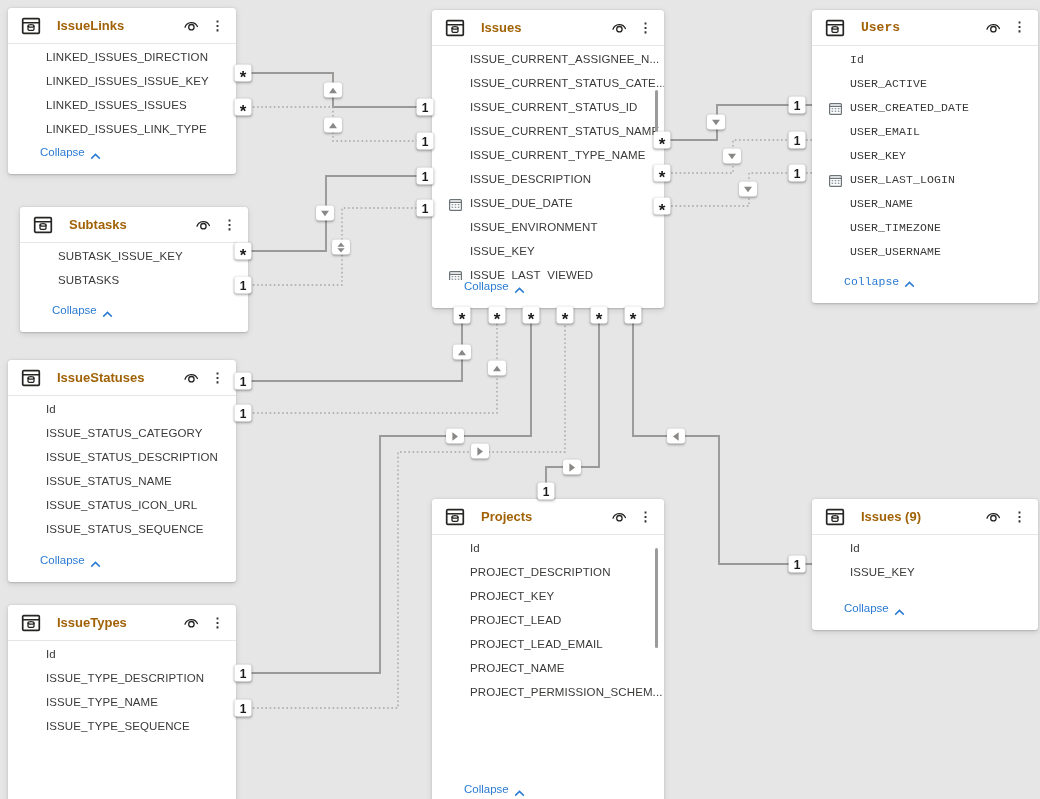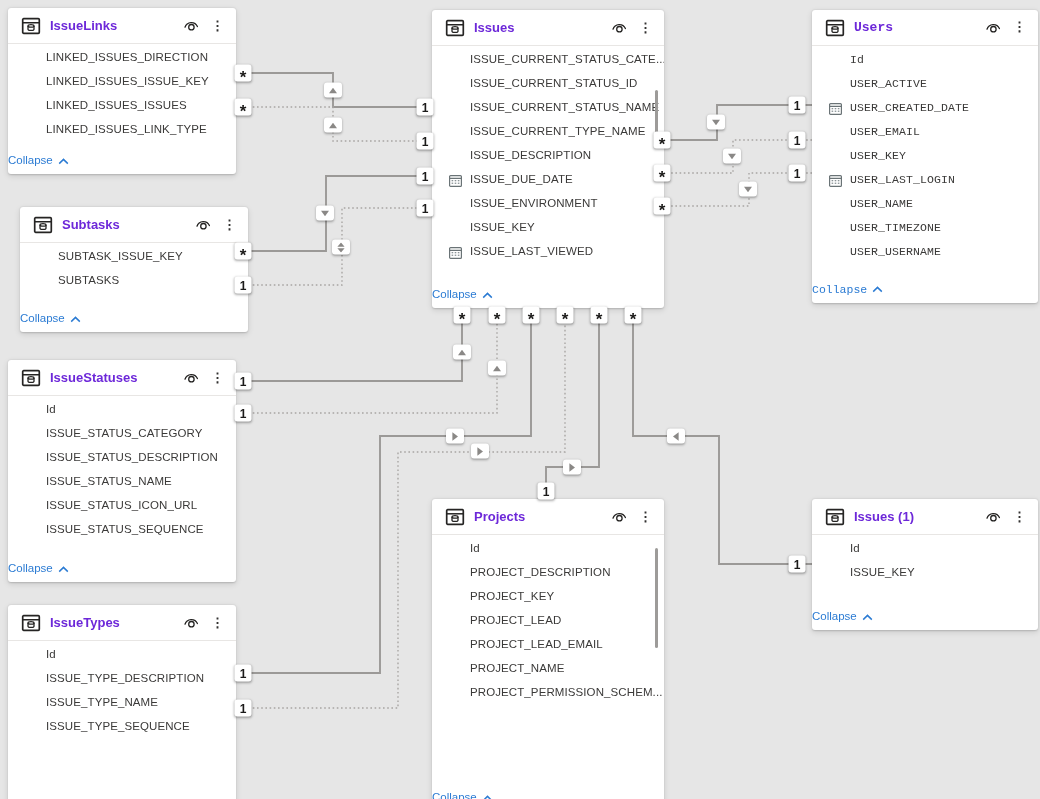--- a/index.html
+++ b/index.html
@@ -5,31 +5,31 @@
   html,body{margin:0;padding:0;}
   body{font-family:"Liberation Sans",sans-serif;background:#e6e6e6;}
   #canvas{position:relative;width:1040px;height:799px;background:#e6e6e6;overflow:hidden;}
   #wires{position:absolute;left:0;top:0;z-index:1;}
   .card{position:absolute;background:#fff;border-radius:3px;z-index:2;
         box-shadow:0 0.6px 1.8px rgba(0,0,0,.16),0 2px 6px rgba(0,0,0,.12);
         display:flex;flex-direction:column;overflow:hidden;}
   .card-header{height:35px;flex:0 0 35px;display:flex;align-items:center;
         border-bottom:1px solid #e8e6e4;padding:0 10px 0 13px;cursor:move;}
   .tbl-icon{width:20px;height:20px;flex:0 0 20px;display:inline-flex;}
-  .card-title{font-size:13px;font-weight:700;color:#6d28d9;margin-left:9px;flex:1 1 auto;
+  .card-title{font-size:13px;font-weight:700;color:#a16207;margin-left:16px;flex:1 1 auto;
         white-space:nowrap;overflow:hidden;}
   .hdr-actions{display:flex;align-items:center;gap:9px;}
   .eye{width:18px;height:18px;display:inline-flex;cursor:pointer;}
   .dots{font-size:13px;color:#323130;cursor:pointer;line-height:18px;padding:0 2px;font-weight:700;}
   .fields{flex:1 1 auto;overflow:hidden;padding-top:7px;}
   .field-row{height:24px;display:flex;align-items:flex-start;padding-left:16px;cursor:default;}
   .field-ico{width:15px;height:15px;flex:0 0 15px;margin-right:7px;display:inline-flex;}
   .field-ico.blank{visibility:hidden;}
   .field-label{font-size:11.5px;color:#3b3a39;white-space:nowrap;overflow:hidden;letter-spacing:.1px;}
-  .collapse-row{flex:0 0 28px;display:flex;align-items:center;padding-left:0;cursor:pointer;}
+  .collapse-row{flex:0 0 28px;display:flex;padding-left:12px;cursor:pointer;margin-left:20px;}
   .collapse-label{font-size:11.5px;color:#2b7bd3;margin-right:5px;}
   .vthumb{position:absolute;width:3px;background:#9d9b99;border-radius:2px;z-index:3;}
   .badge{position:absolute;z-index:4;background:#fff;border-radius:3px;
         box-shadow:0 1px 2.5px rgba(0,0,0,.32);display:flex;align-items:center;justify-content:center;
         transform:translate(-50%,-50%);}
   .badge.text{width:17px;height:17px;font-size:12px;font-weight:700;color:#1b1a19;}
   .badge.text .star{font-size:17px;line-height:10px;position:relative;top:4px;}
   .badge.arrow{width:18px;height:15px;}
 </style>
 </head>
@@ -252,20 +252,24 @@
       <path d="M3 10.2 A6.6 6.6 0 0 1 15.4 9.6" stroke="#252423" stroke-width="1.3" stroke-linecap="round"></path>
       <circle cx="9.4" cy="10.2" r="2.7" stroke="#252423" stroke-width="1.3"></circle>
             </svg>
           </span>
         <span class="dots">⋮</span>
       </span>
     </div>
     <div class="fields">
         <div class="field-row">
     <span class="field-ico blank"></span>
+    <span class="field-label">ISSUE_CURRENT_ASSIGNEE_N...</span>
+  </div>
+        <div class="field-row">
+    <span class="field-ico blank"></span>
     <span class="field-label">ISSUE_CURRENT_STATUS_CATE...</span>
   </div>
         <div class="field-row">
     <span class="field-ico blank"></span>
     <span class="field-label">ISSUE_CURRENT_STATUS_ID</span>
   </div>
         <div class="field-row">
     <span class="field-ico blank"></span>
     <span class="field-label">ISSUE_CURRENT_STATUS_NAME</span>
   </div>
@@ -482,21 +486,21 @@
     <div class="card" style="left: 812px; top: 499px; width: 226px; height: 131px;">
     <div class="card-header">
       <span class="tbl-icon">
           <svg width="20" height="20" viewBox="0 0 20 20" fill="none">
       <rect x="1.7" y="2.7" width="16.6" height="14.6" rx="1" stroke="#252423" stroke-width="1.7"></rect>
       <line x1="1.7" y1="6.8" x2="18.3" y2="6.8" stroke="#252423" stroke-width="1.5"></line>
       <ellipse cx="10" cy="9.9" rx="3" ry="1.25" stroke="#252423" stroke-width="1.3"></ellipse>
       <path d="M7 9.9 v3.3 a3 1.25 0 0 0 6 0 v-3.3" stroke="#252423" stroke-width="1.3"></path>
           </svg>
         </span>
-      <span class="card-title">Issues (1)</span>
+      <span class="card-title">Issues (9)</span>
       <span class="hdr-actions">
         <span class="eye">
             <svg width="18" height="18" viewBox="0 0 18 18" fill="none">
       <path d="M3 10.2 A6.6 6.6 0 0 1 15.4 9.6" stroke="#252423" stroke-width="1.3" stroke-linecap="round"></path>
       <circle cx="9.4" cy="10.2" r="2.7" stroke="#252423" stroke-width="1.3"></circle>
             </svg>
           </span>
         <span class="dots">⋮</span>
       </span>
     </div>

